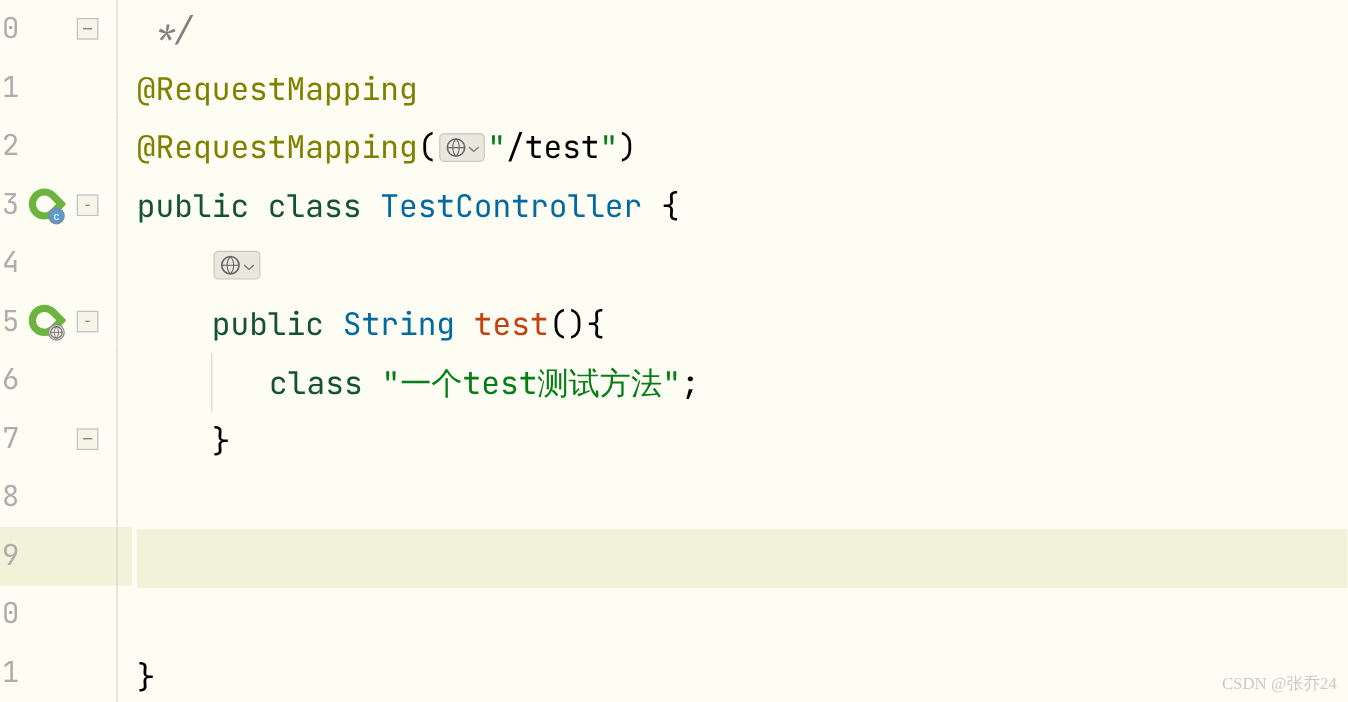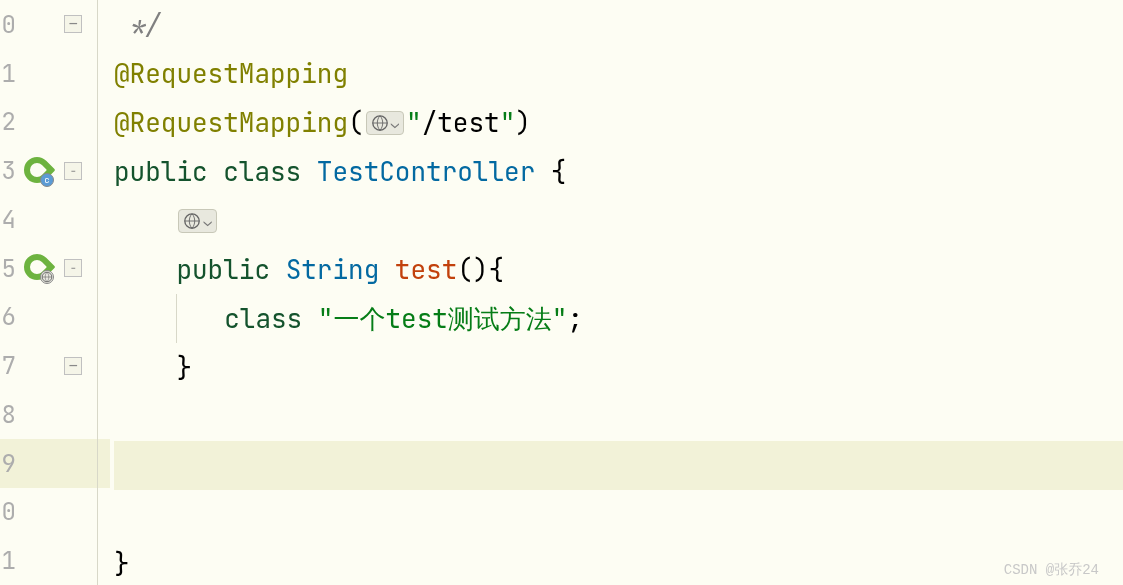--- a/index.html
+++ b/index.html
@@ -150,24 +150,24 @@
       height: 18px;
     }
     .chevron {
       font-size: 14px;
       color: #777;
       margin-left: 2px;
     }
     .watermark {
       position: absolute;
       bottom: 6px;
-      right: 24px;
+      right: 9px;
       font-size: 14px;
       color: #c8c8c8;
-      font-family: Liberation Mono, monospace;
+      font-family: Liberation Serif, serif;
     }
   </style>
 </head>
 <body>
 
 <div class="editor">
   <div class="gutter">
 
     <div class="gutter-row">
       <span class="line-num">0</span>

